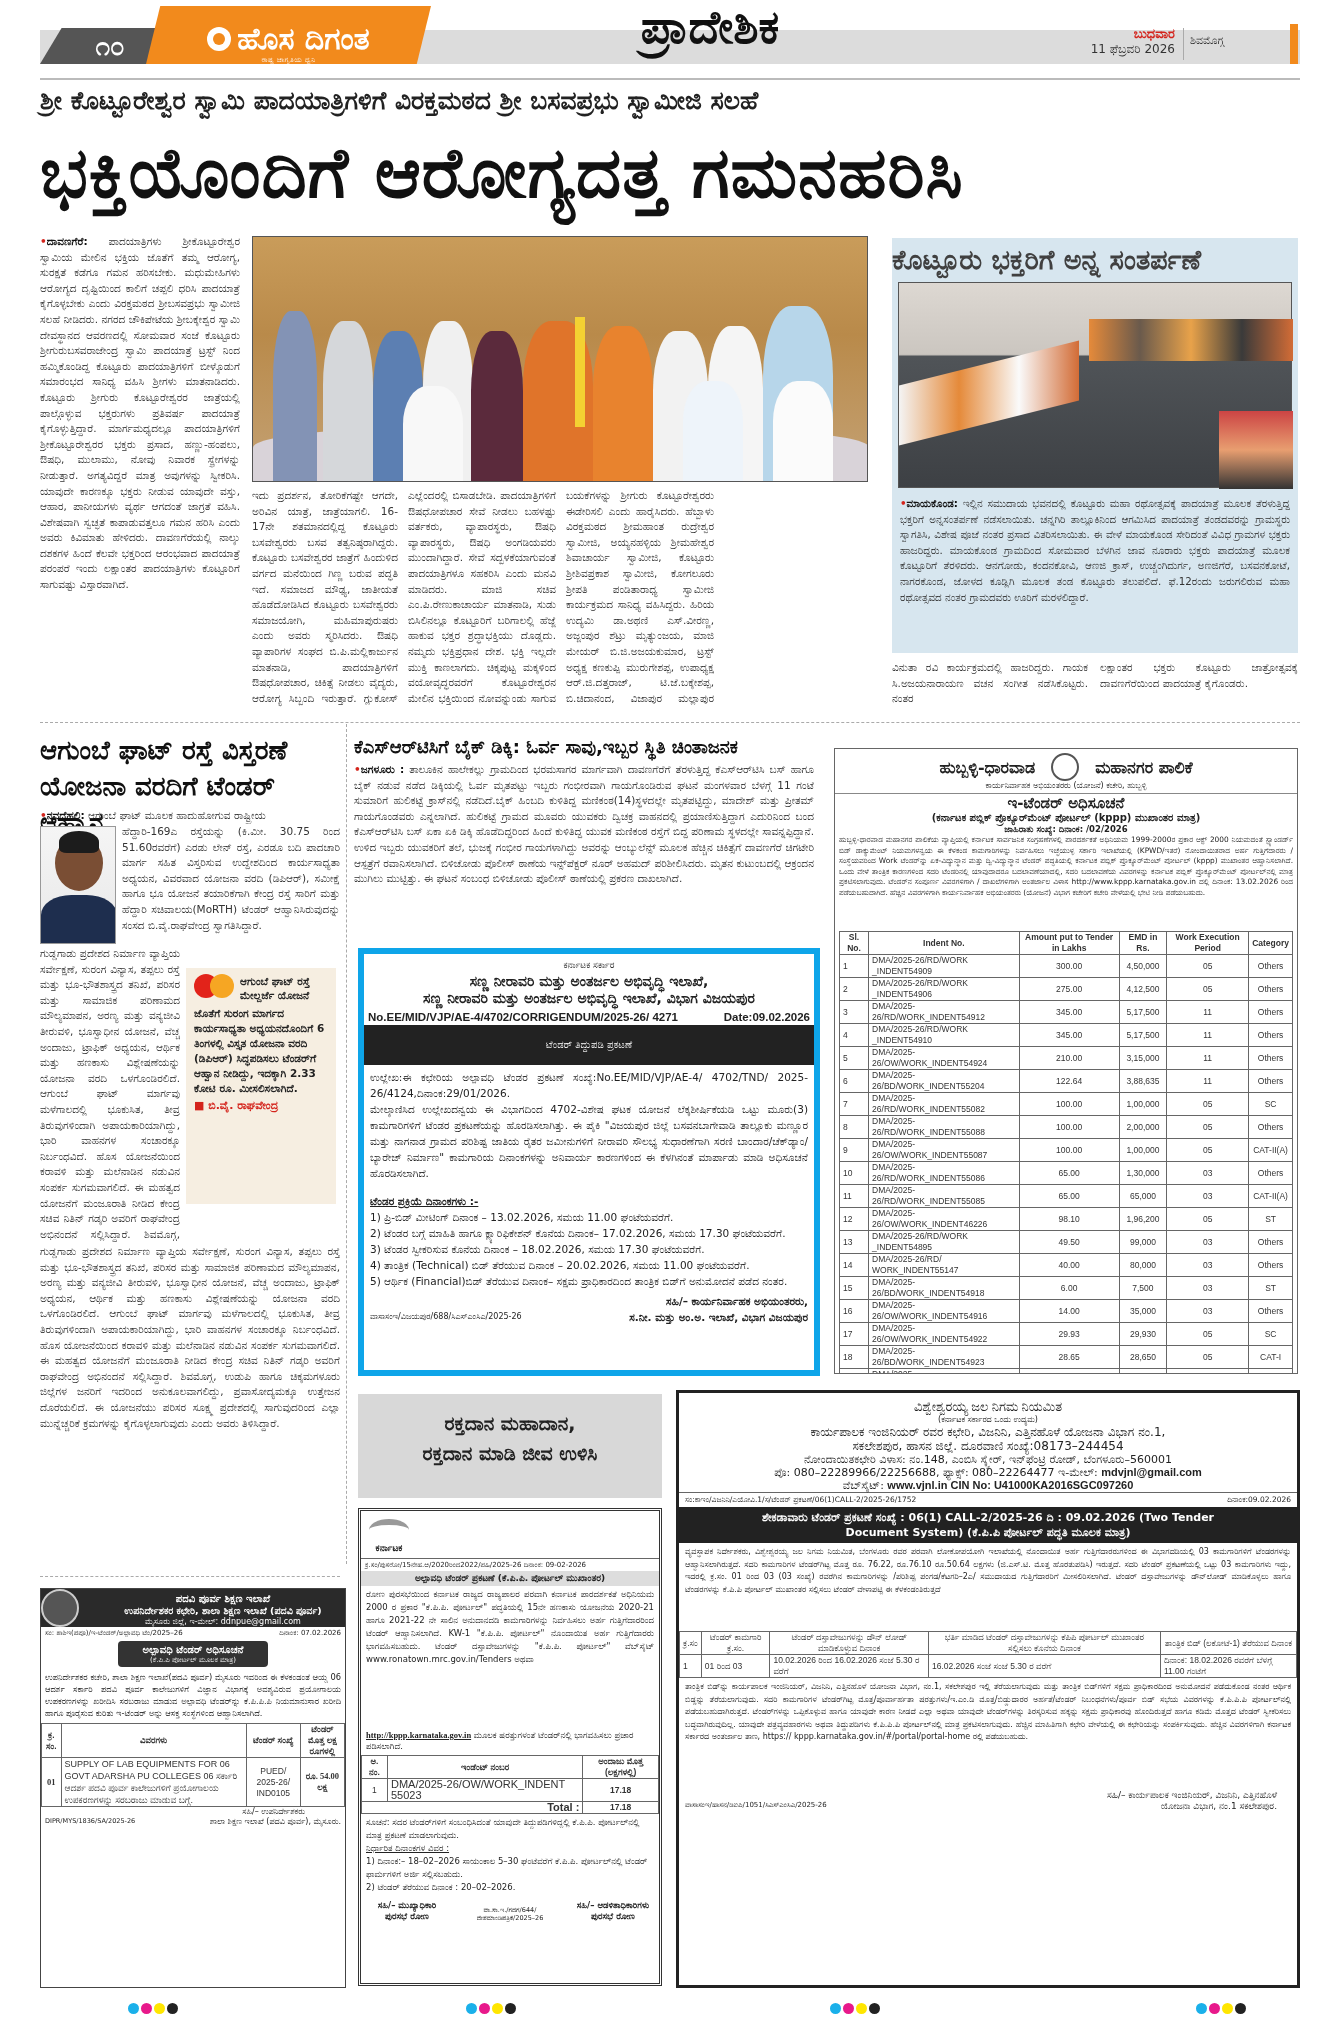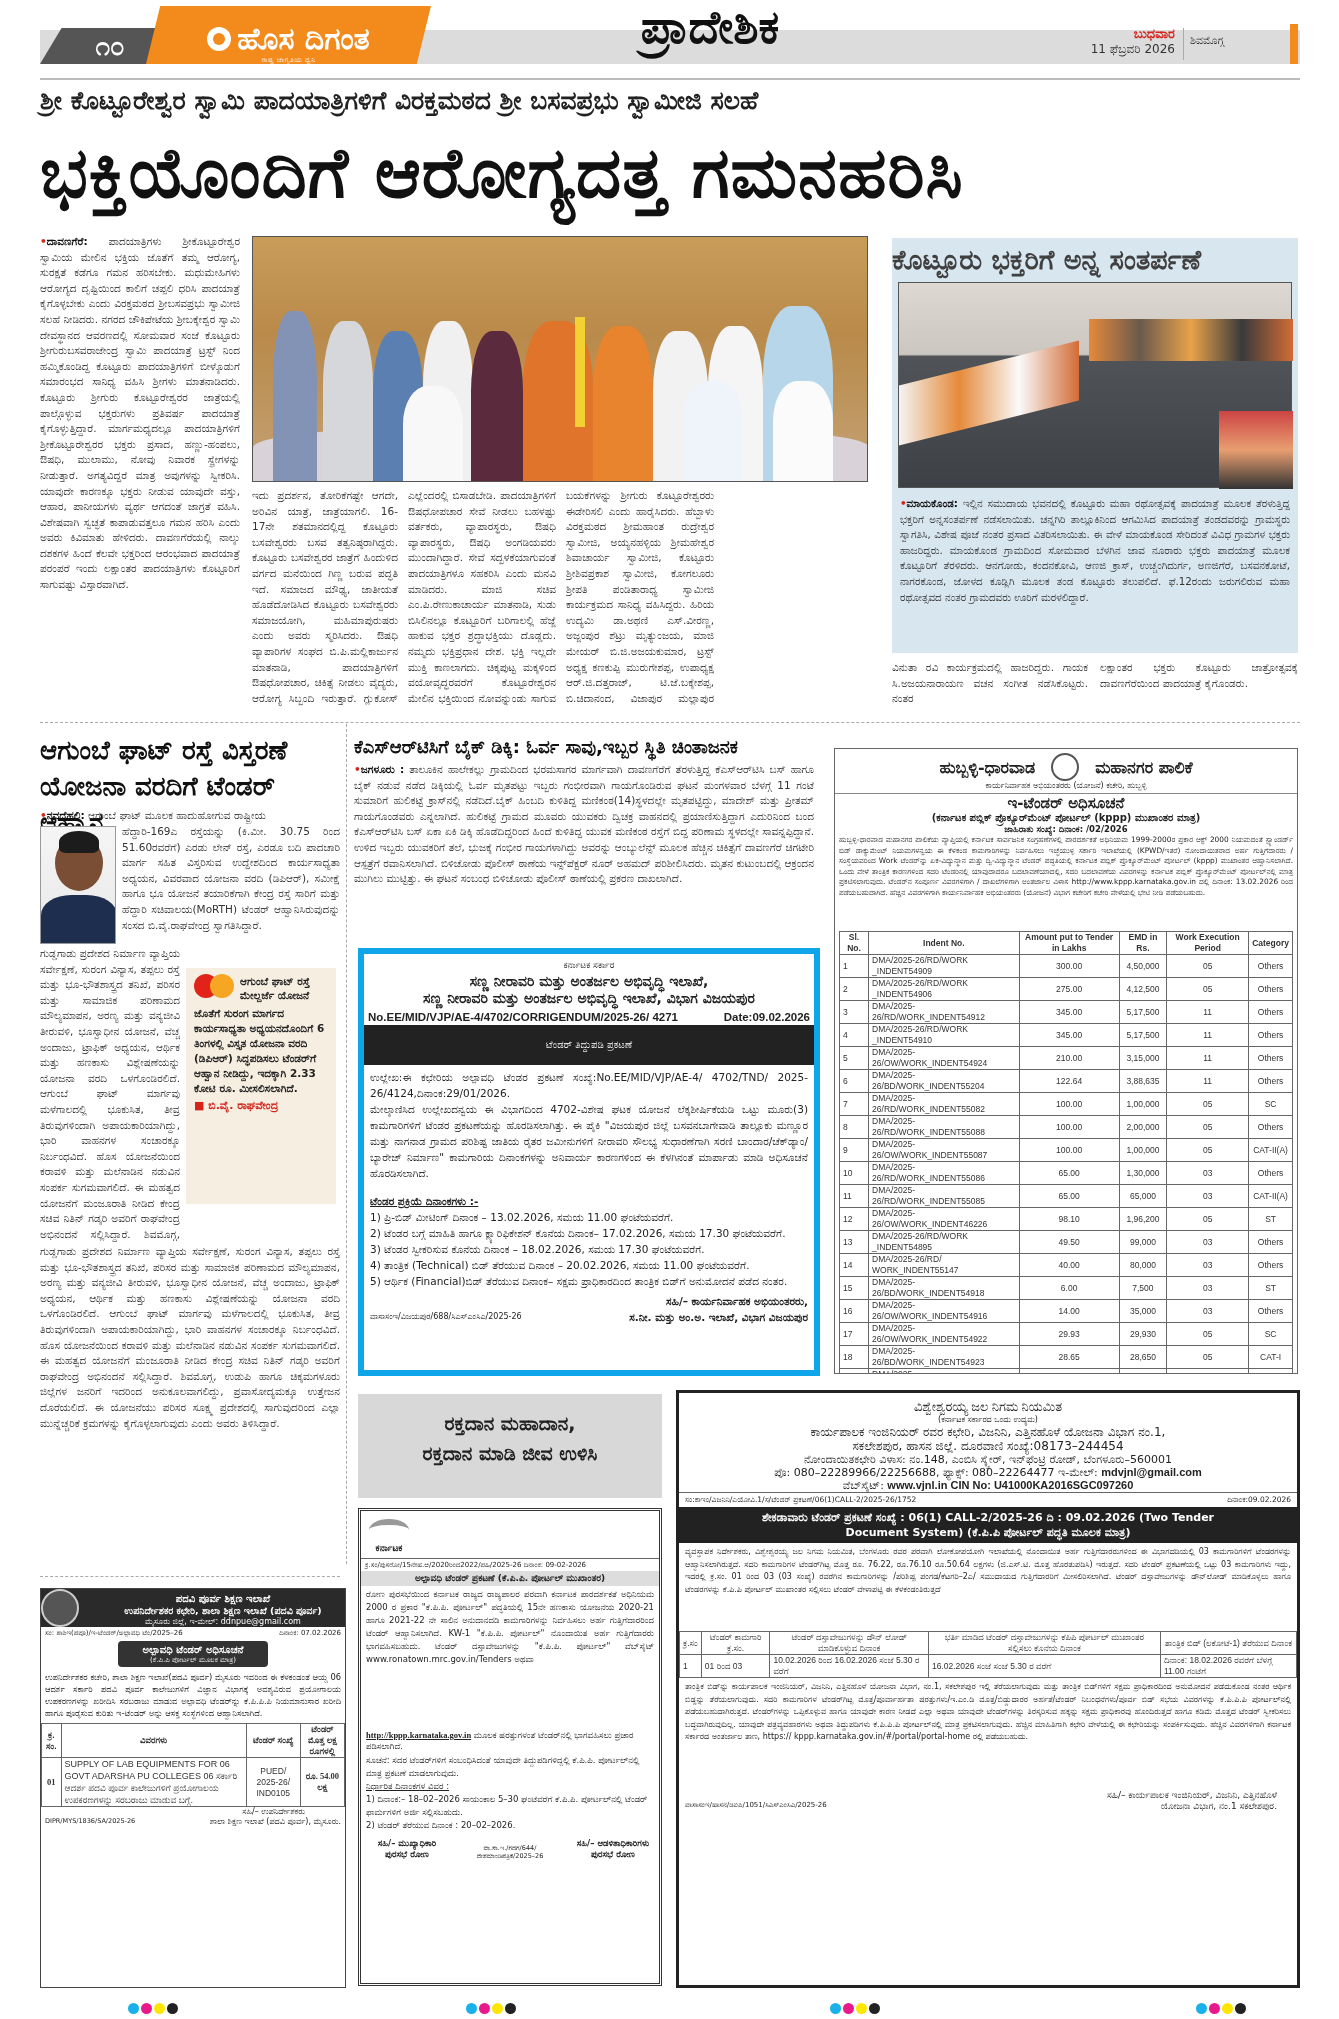--- a/index.html
+++ b/index.html
@@ -377,20 +377,38 @@
   <div style="display:flex;gap:6px;padding:4px">
     <div style="width:48px;text-align:center">
       <div style="width:40px;height:22px;border-top:6px solid #999;border-radius:50% 50% 0 0;margin:4px auto 2px"></div>
       <div style="font-size:9px;font-weight:bold">ಕರ್ನಾಟಕ</div>
     </div>
   </div>
   <div style="font-size:7px;border-top:1px solid #666;padding:2px 4px">ಕ್ರ.ಸಂ/ಪುಸರೋ/15ನೇಹ.ಆ/2020ರಿಂದ2022/ಪಹಿ/2025-26 ದಿನಾಂಕ: 09-02-2026</div>
   <div class="ad-center" style="background:#ddd;font-size:9px;font-weight:bold;padding:2px">ಅಲ್ಪಾವಧಿ ಟೆಂಡರ್ ಪ್ರಕಟಣೆ (ಕೆ.ಪಿ.ಪಿ. ಪೋರ್ಟಲ್ ಮುಖಾಂತರ)</div>
   <div style="font-size:8.5px;line-height:13px;padding:2px 5px;text-align:justify;height:144px;overflow:hidden">ರೋಣ ಪುರಸಭೆಯಿಂದ ಕರ್ನಾಟಕ ರಾಜ್ಯದ ರಾಜ್ಯಪಾಲರ ಪರವಾಗಿ ಕರ್ನಾಟಕ ಪಾರದರ್ಶಕತೆ ಅಧಿನಿಯಮ 2000 ರ ಪ್ರಕಾರ "ಕೆ.ಪಿ.ಪಿ. ಪೋರ್ಟಲ್" ಪದ್ಧತಿಯಲ್ಲಿ 15ನೇ ಹಣಕಾಸು ಯೋಜನೆಯ 2020-21 ಹಾಗೂ 2021-22 ನೇ ಸಾಲಿನ ಅನುದಾನದಡಿ ಕಾಮಗಾರಿಗಳನ್ನು ನಿರ್ವಹಿಸಲು ಅರ್ಹ ಗುತ್ತಿಗೆದಾರರಿಂದ ಟೆಂಡರ್ ಆಹ್ವಾನಿಸಲಾಗಿದೆ. KW-1 "ಕೆ.ಪಿ.ಪಿ. ಪೋರ್ಟಲ್" ನೊಂದಾಯಿತ ಅರ್ಹ ಗುತ್ತಿಗೆದಾರರು ಭಾಗವಹಿಸಬಹುದು. ಟೆಂಡರ್ ದಸ್ತಾವೇಜುಗಳನ್ನು "ಕೆ.ಪಿ.ಪಿ. ಪೋರ್ಟಲ್" ವೆಬ್‌ಸೈಟ್ www.ronatown.mrc.gov.in/Tenders ಅಥವಾ</div>
   <div style="font-size:8.5px;padding:0 5px"><span class="serif" style="font-weight:bold;text-decoration:underline">http://kppp.karnataka.gov.in</span> <span>ಮೂಲಕ ಷರತ್ತುಗಳಂತೆ ಟೆಂಡರ್‌ನಲ್ಲಿ ಭಾಗವಹಿಸಲು ಪ್ರಚಾರ ಪಡಿಸಲಾಗಿದೆ.</span></div>
+  <table class="tt serif" style="margin-top:3px">
+    <tbody>
+        <tr>
+          <th>ಅ. ನಂ.</th>
+          <th>ಇಂಡೆಂಟ್ ನಂಬರ</th>
+          <th>ಅಂದಾಜು ಮೊತ್ತ (ಲಕ್ಷಗಳಲ್ಲಿ)</th>
+        </tr>
+    <tr>
+          <td>1</td>
+          <td class="l" style="font-size:11px">DMA/2025-26/OW/WORK_INDENT 55023</td>
+          <td style="font-weight:bold">17.18</td>
+        </tr>
+    <tr>
+          <td colspan="2" style="text-align:right;font-weight:bold;font-size:11px">Total :</td>
+          <td style="font-weight:bold">17.18</td>
+        </tr>
+  </tbody>
+    </table>
   <div style="font-size:8.5px;line-height:13px;padding:2px 5px">
     <div>ಸೂಚನೆ: ಸದರ ಟೆಂಡರ್‌ಗಳಿಗೆ ಸಂಬಂಧಿಸಿದಂತೆ ಯಾವುದೇ ತಿದ್ದುಪಡಿಗಳಿದ್ದಲ್ಲಿ ಕೆ.ಪಿ.ಪಿ. ಪೋರ್ಟಲ್‌ನಲ್ಲಿ ಮಾತ್ರ ಪ್ರಕಟಣೆ ಮಾಡಲಾಗುವುದು.</div>
     <div style="text-decoration:underline">ನಿರ್ಧಾರಿತ ದಿನಾಂಕಗಳ ವಿವರ :</div>
     <div>1) ದಿನಾಂಕ:– 18–02–2026 ಸಾಯಂಕಾಲ 5–30 ಘಂಟೆವರೆಗೆ ಕೆ.ಪಿ.ಪಿ. ಪೋರ್ಟಲ್‌ನಲ್ಲಿ ಟೆಂಡರ್ ಫಾರ್ಮಗಳಿಗೆ ಅರ್ಜಿ ಸಲ್ಲಿಸಬಹುದು.</div>
     <div>2) ಟೆಂಡರ್ ತೆರೆಯುವ ದಿನಾಂಕ : 20–02–2026.</div>
   </div>
   <div style="display:flex;justify-content:space-between;align-items:flex-end;font-size:8.5px;font-weight:bold;padding:4px 6px;text-align:center">
     <span style="width:80px">ಸಹಿ/– ಮುಖ್ಯಾಧಿಕಾರಿ ಪುರಸಭೆ ರೋಣ</span>
     <span style="font-size:6.5px;font-weight:normal;width:80px">ವಾ.ಸಾ.ಇ./ಗದಗ/644/ ದೇಶಮಾಂಡಿಪತ್ರಿಕೆ/2025–26</span>
     <span style="width:80px">ಸಹಿ/– ಆಡಳಿತಾಧಿಕಾರಿಗಳು ಪುರಸಭೆ ರೋಣ</span>

